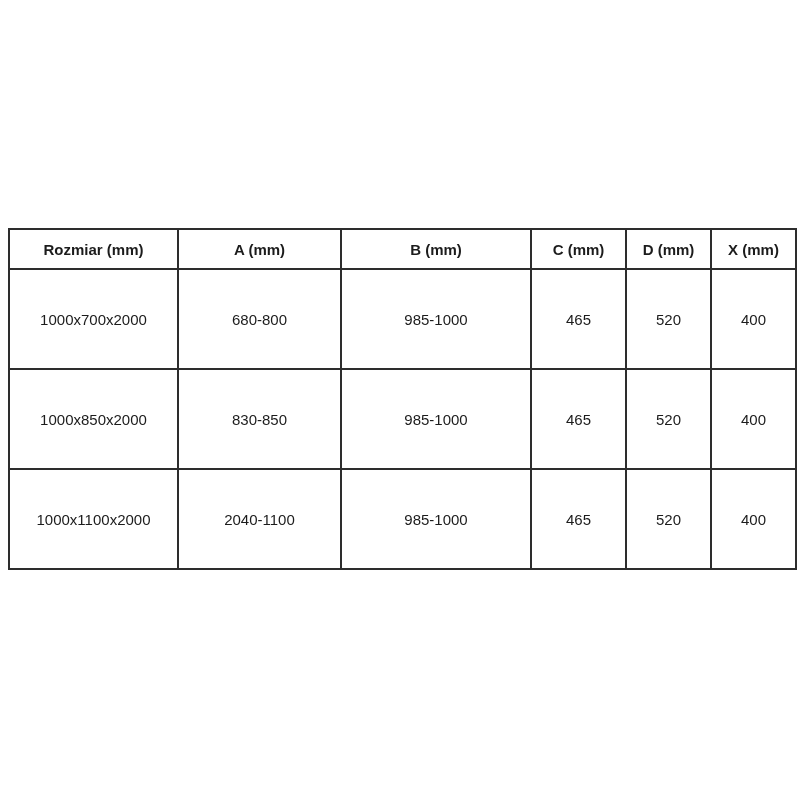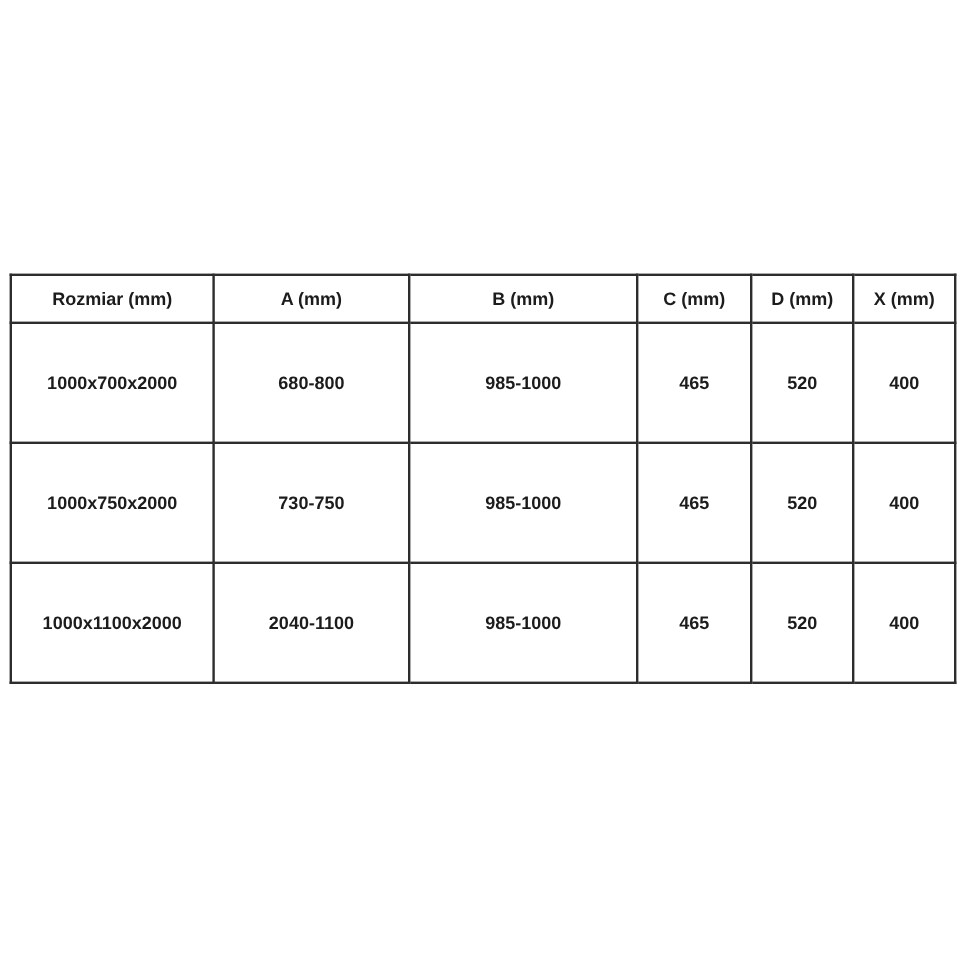--- a/index.html
+++ b/index.html
@@ -49,21 +49,21 @@
     background: #ffffff;
     white-space: nowrap;
     overflow: hidden;
   }
   table.spec-table thead th {
     font-weight: bold;
     height: 40px;
     background: var(--header-bg);
   }
   table.spec-table tbody td {
-    font-weight: bold;
+    font-weight: normal;
     height: 37px;
   }
   col.c-rozmiar { width: 169px; }
   col.c-a { width: 163px; }
   col.c-b { width: 190px; }
   col.c-c { width: 95px; }
   col.c-d { width: 85px; }
   col.c-x { width: 85px; }
 </style>
 </head>
@@ -93,22 +93,22 @@
       <tbody>
           <tr>
             <td>1000x700x2000</td>
             <td>680-800</td>
             <td>985-1000</td>
             <td>465</td>
             <td>520</td>
             <td>400</td>
           </tr>
           <tr>
-            <td>1000x750x2000</td>
-            <td>730-750</td>
+            <td>1000x850x2000</td>
+            <td>830-850</td>
             <td>985-1000</td>
             <td>465</td>
             <td>520</td>
             <td>400</td>
           </tr>
           <tr>
             <td>1000x1100x2000</td>
             <td>2040-1100</td>
             <td>985-1000</td>
             <td>465</td>

